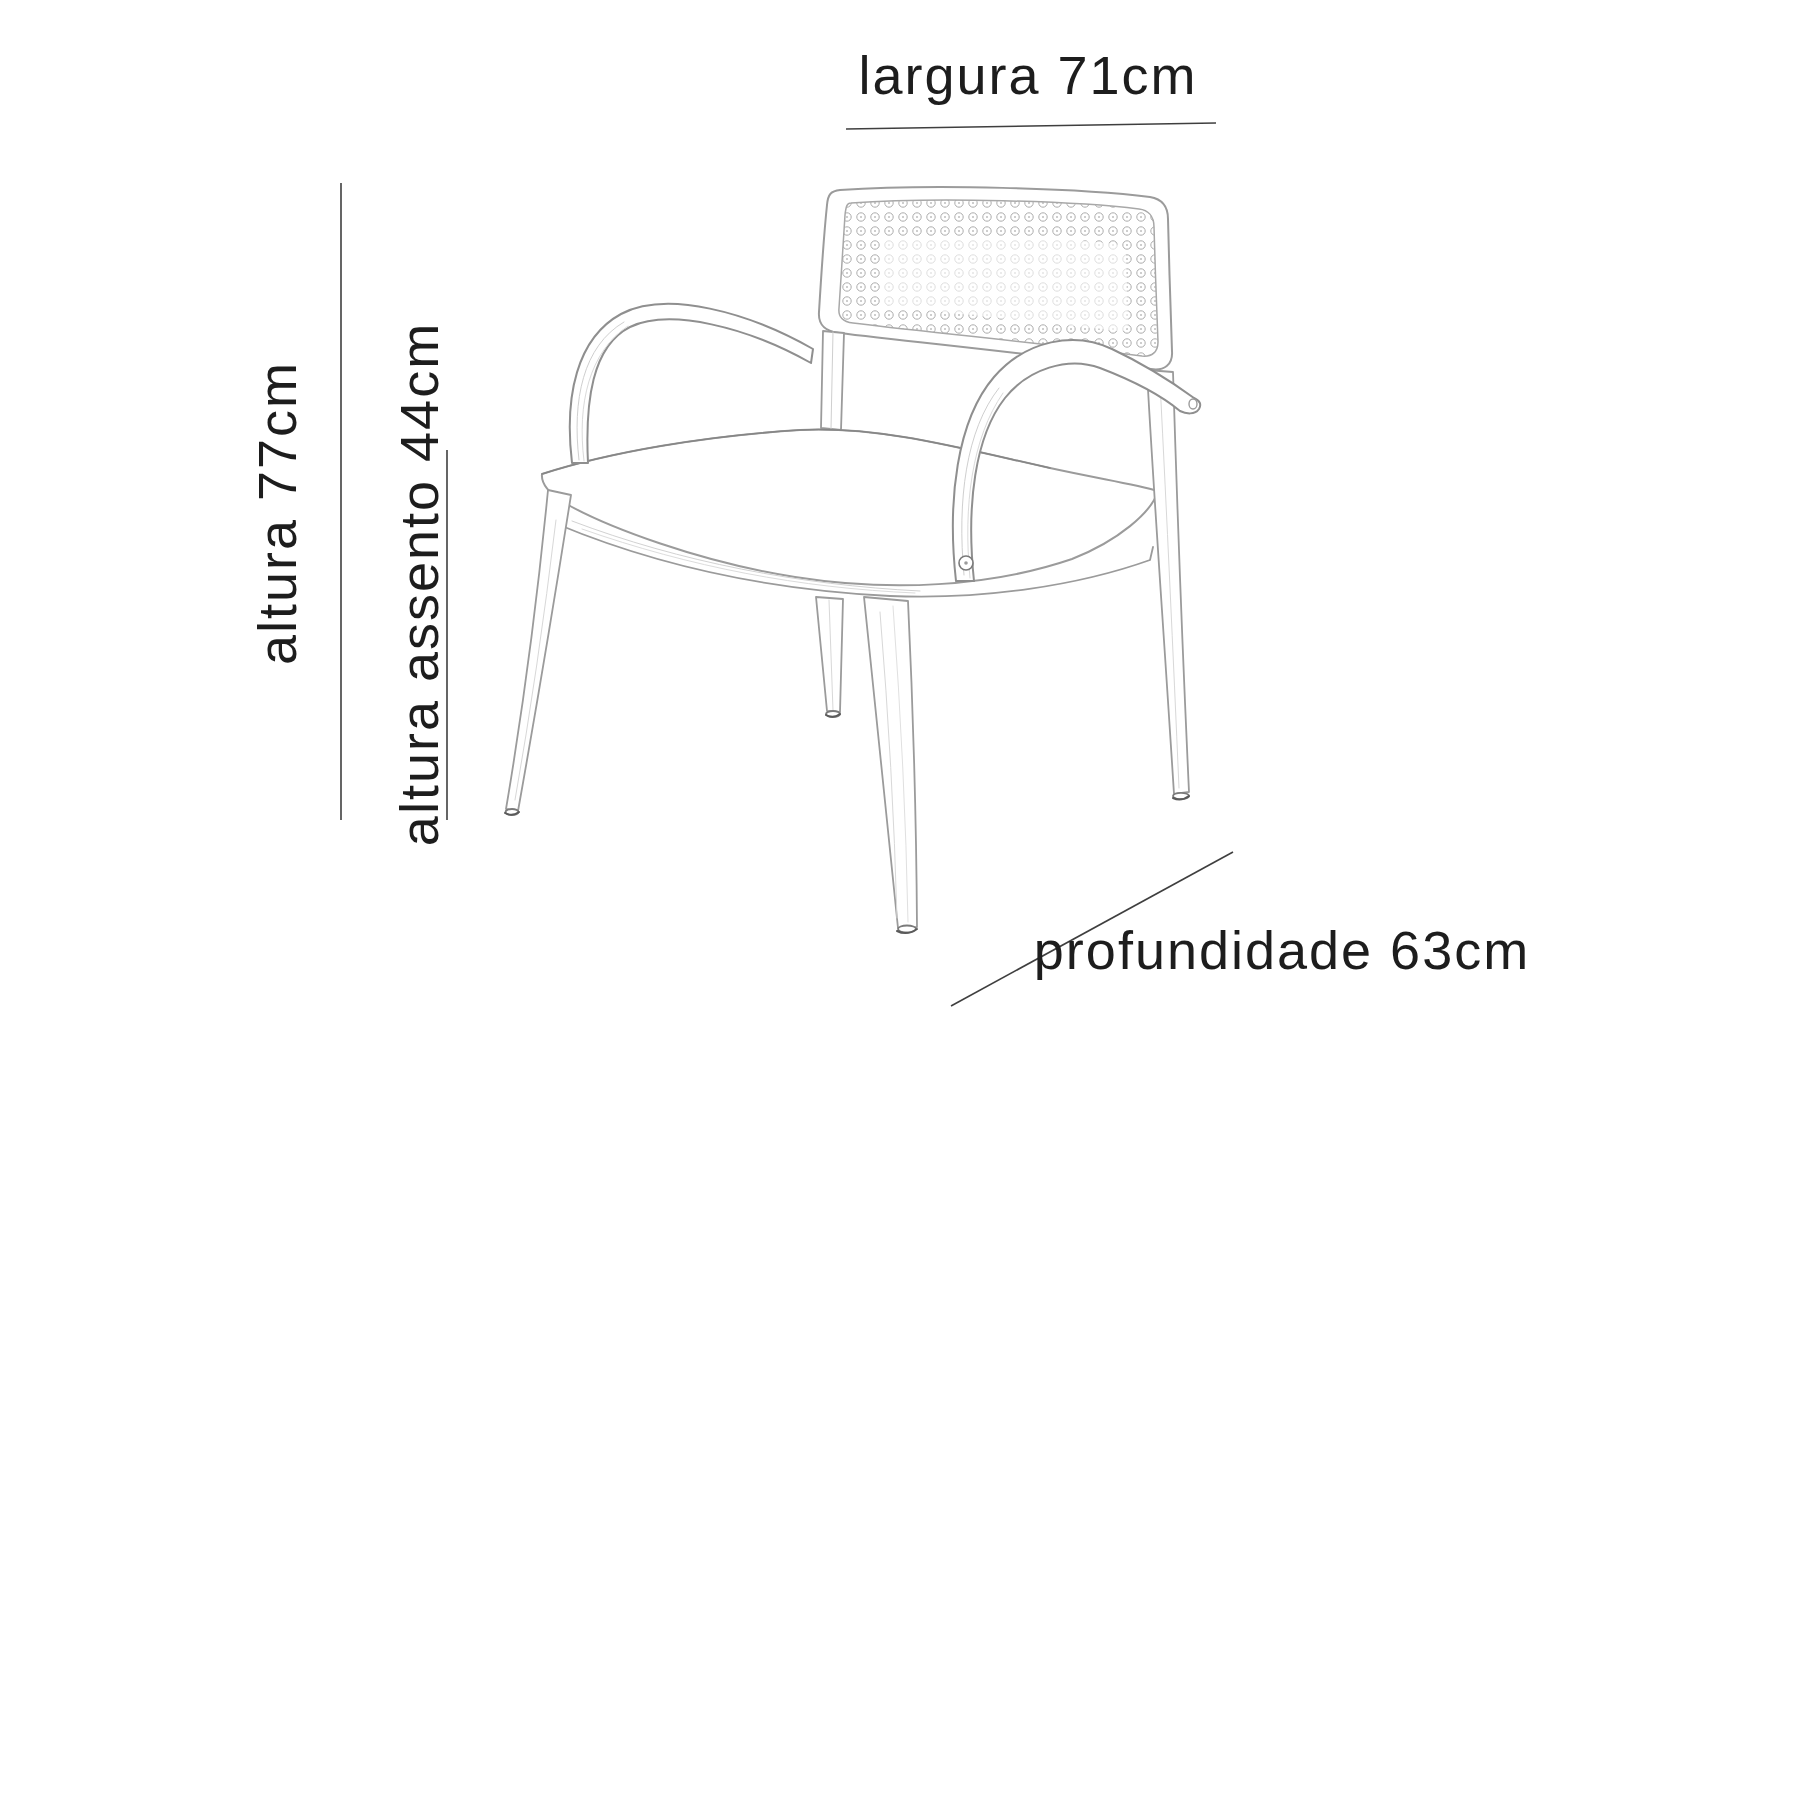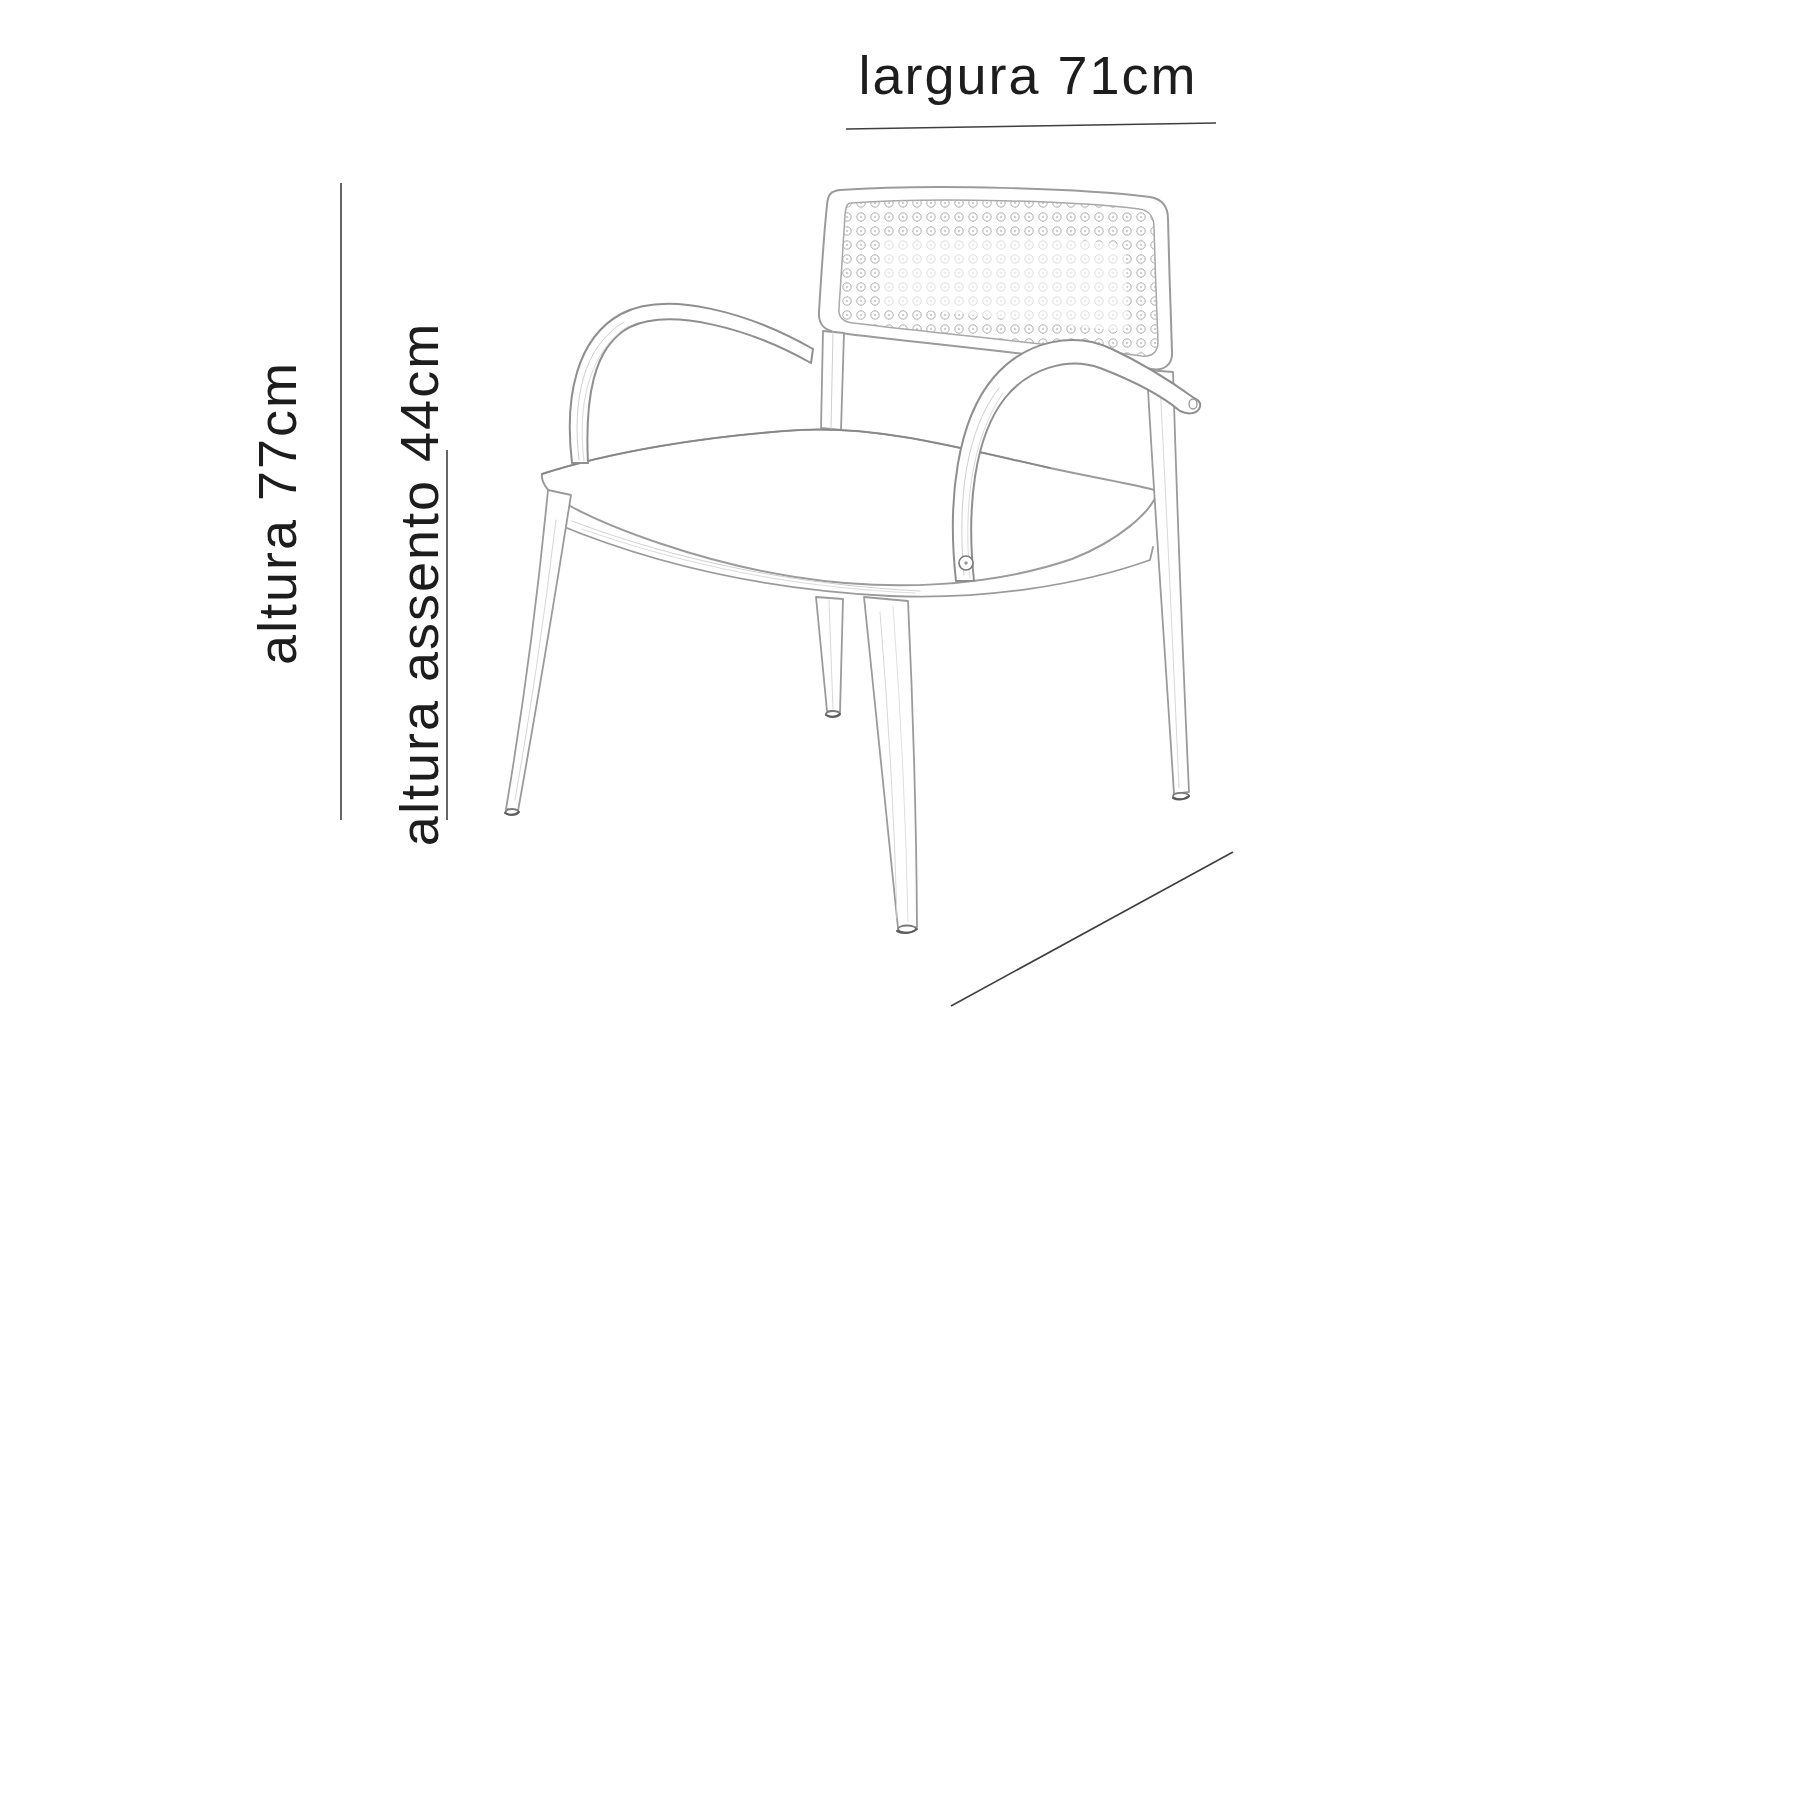--- a/index.html
+++ b/index.html
@@ -126,13 +126,14 @@
       <line x1="951" y1="1006" x2="1233" y2="852"></line>
     </g>
   </svg>
 
   <div class="dim-label" style="left:678px;top:35px;">largura 71cm</div>
 
   <div class="dim-label vert" style="left:-73px;top:473px;">altura 77cm</div>
 
   <div class="dim-label vert" style="left:69px;top:544px;">altura assento 44cm</div>
 
+  <div class="dim-label" style="left:932px;top:910px;">profundidade 63cm</div>
 </div>
 
 </body></html>

